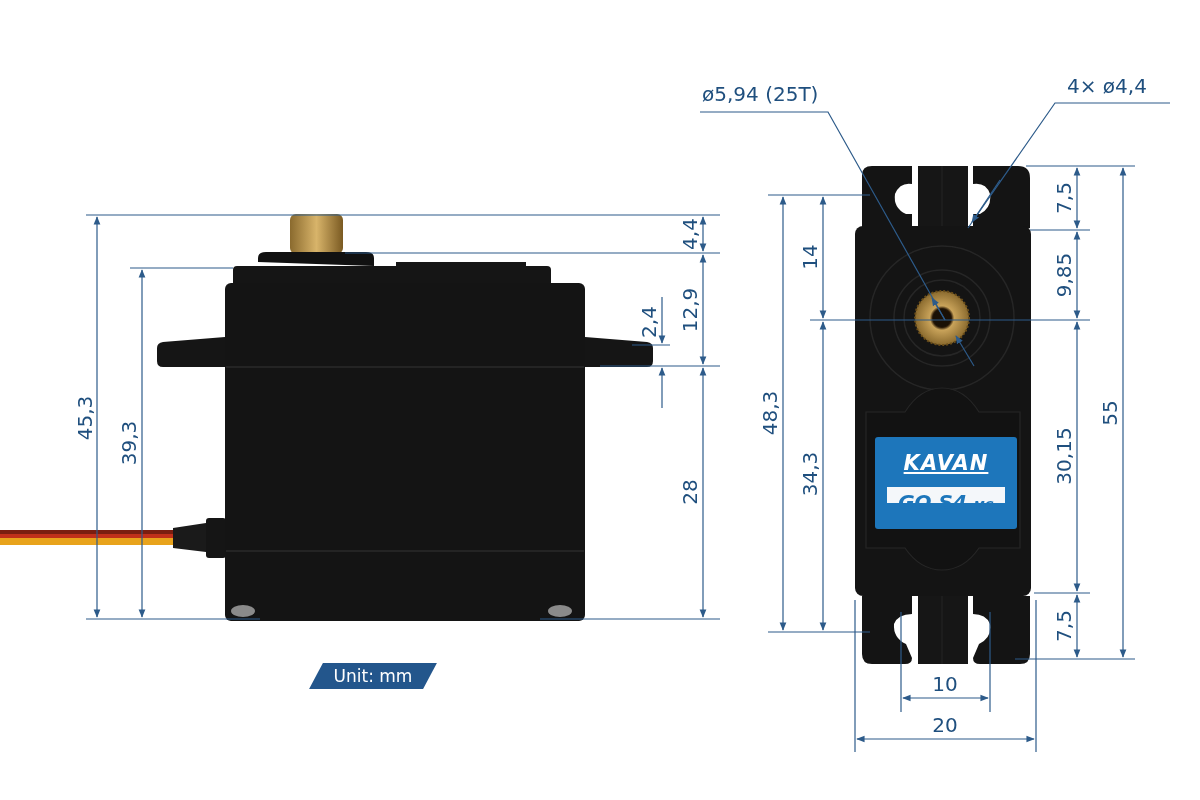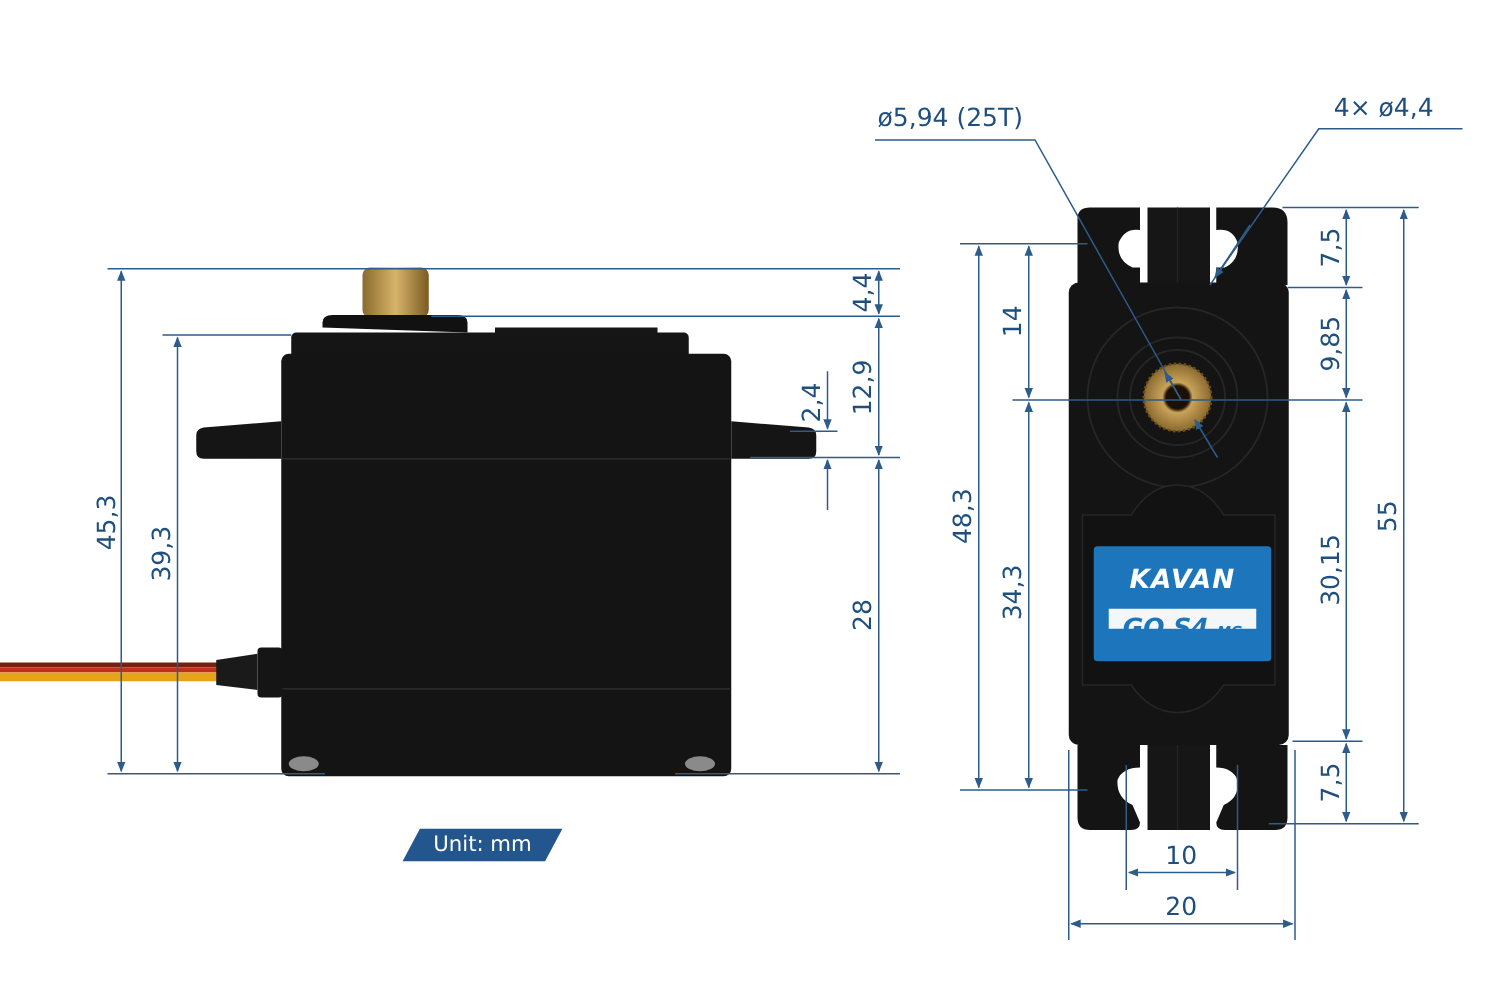--- a/index.html
+++ b/index.html
@@ -1,25 +1,25 @@
 <!DOCTYPE html>
 <html><head>
 <meta charset="utf-8">
 <style>
   html, body { margin: 0; padding: 0; background: #ffffff; }
   body { width: 1200px; height: 800px; overflow: hidden; position: relative; font-family: "DejaVu Sans", sans-serif; }
   svg { position: absolute; left: 0; top: 0; }
   .dim { stroke: #2d5b8a; stroke-width: 1.2; fill: none; }
   .dimtxt { fill: #1f4f7e; font-family: "DejaVu Sans", sans-serif; font-size: 20px; }
   .body-dark { fill: #141414; }
-  .unit-badge { position: absolute; left: 329px; top: 663px; width: 114px; height: 26px; }
+  .unit-badge { position: absolute; left: 316px; top: 663px; width: 114px; height: 26px; }
   .unit-badge .bg { position: absolute; inset: 0; background: #23568c; transform: skewX(-28deg); }
   .unit-badge .txt { position: absolute; inset: 0; color: #fff; font-size: 17px; line-height: 26px; text-align: center; font-family: "DejaVu Sans", sans-serif; }
   .label-box { position: absolute; left: 875px; top: 437px; width: 142px; height: 92px; background: #1d76bb; border-radius: 3px; }
-  .label-box .brand { position: absolute; left: 0; right: 0; top: 14px; text-align: center; color: #fff; font-weight: bold; font-style: italic; font-size: 21px; letter-spacing: 1px; font-family: "DejaVu Sans", sans-serif; }
+  .label-box .brand { position: absolute; left: 0; right: 0; top: 14px; text-align: center; color: #fff; font-weight: bold; font-style: italic; font-size: 21px; letter-spacing: 1px; font-family: "DejaVu Sans", sans-serif; text-decoration: underline; }
   .label-box .model-bg { position: absolute; left: 12px; right: 12px; top: 50px; height: 16px; background: #f4f7fa; }
   .label-box .model { position: absolute; left: 0; right: 0; top: 3px; text-align: center; color: #1d76bb; font-weight: bold; font-style: italic; font-size: 20px; font-family: "DejaVu Sans", sans-serif; }
   .label-box .model small { font-size: 11px; }
 </style>
 </head>
 <body>
 
 <svg width="1200" height="800" viewBox="0 0 1200 800">
   <defs>
     <marker id="arr" viewBox="0 0 10 10" refX="9" refY="5" markerWidth="7" markerHeight="9" orient="auto-start-reverse">

